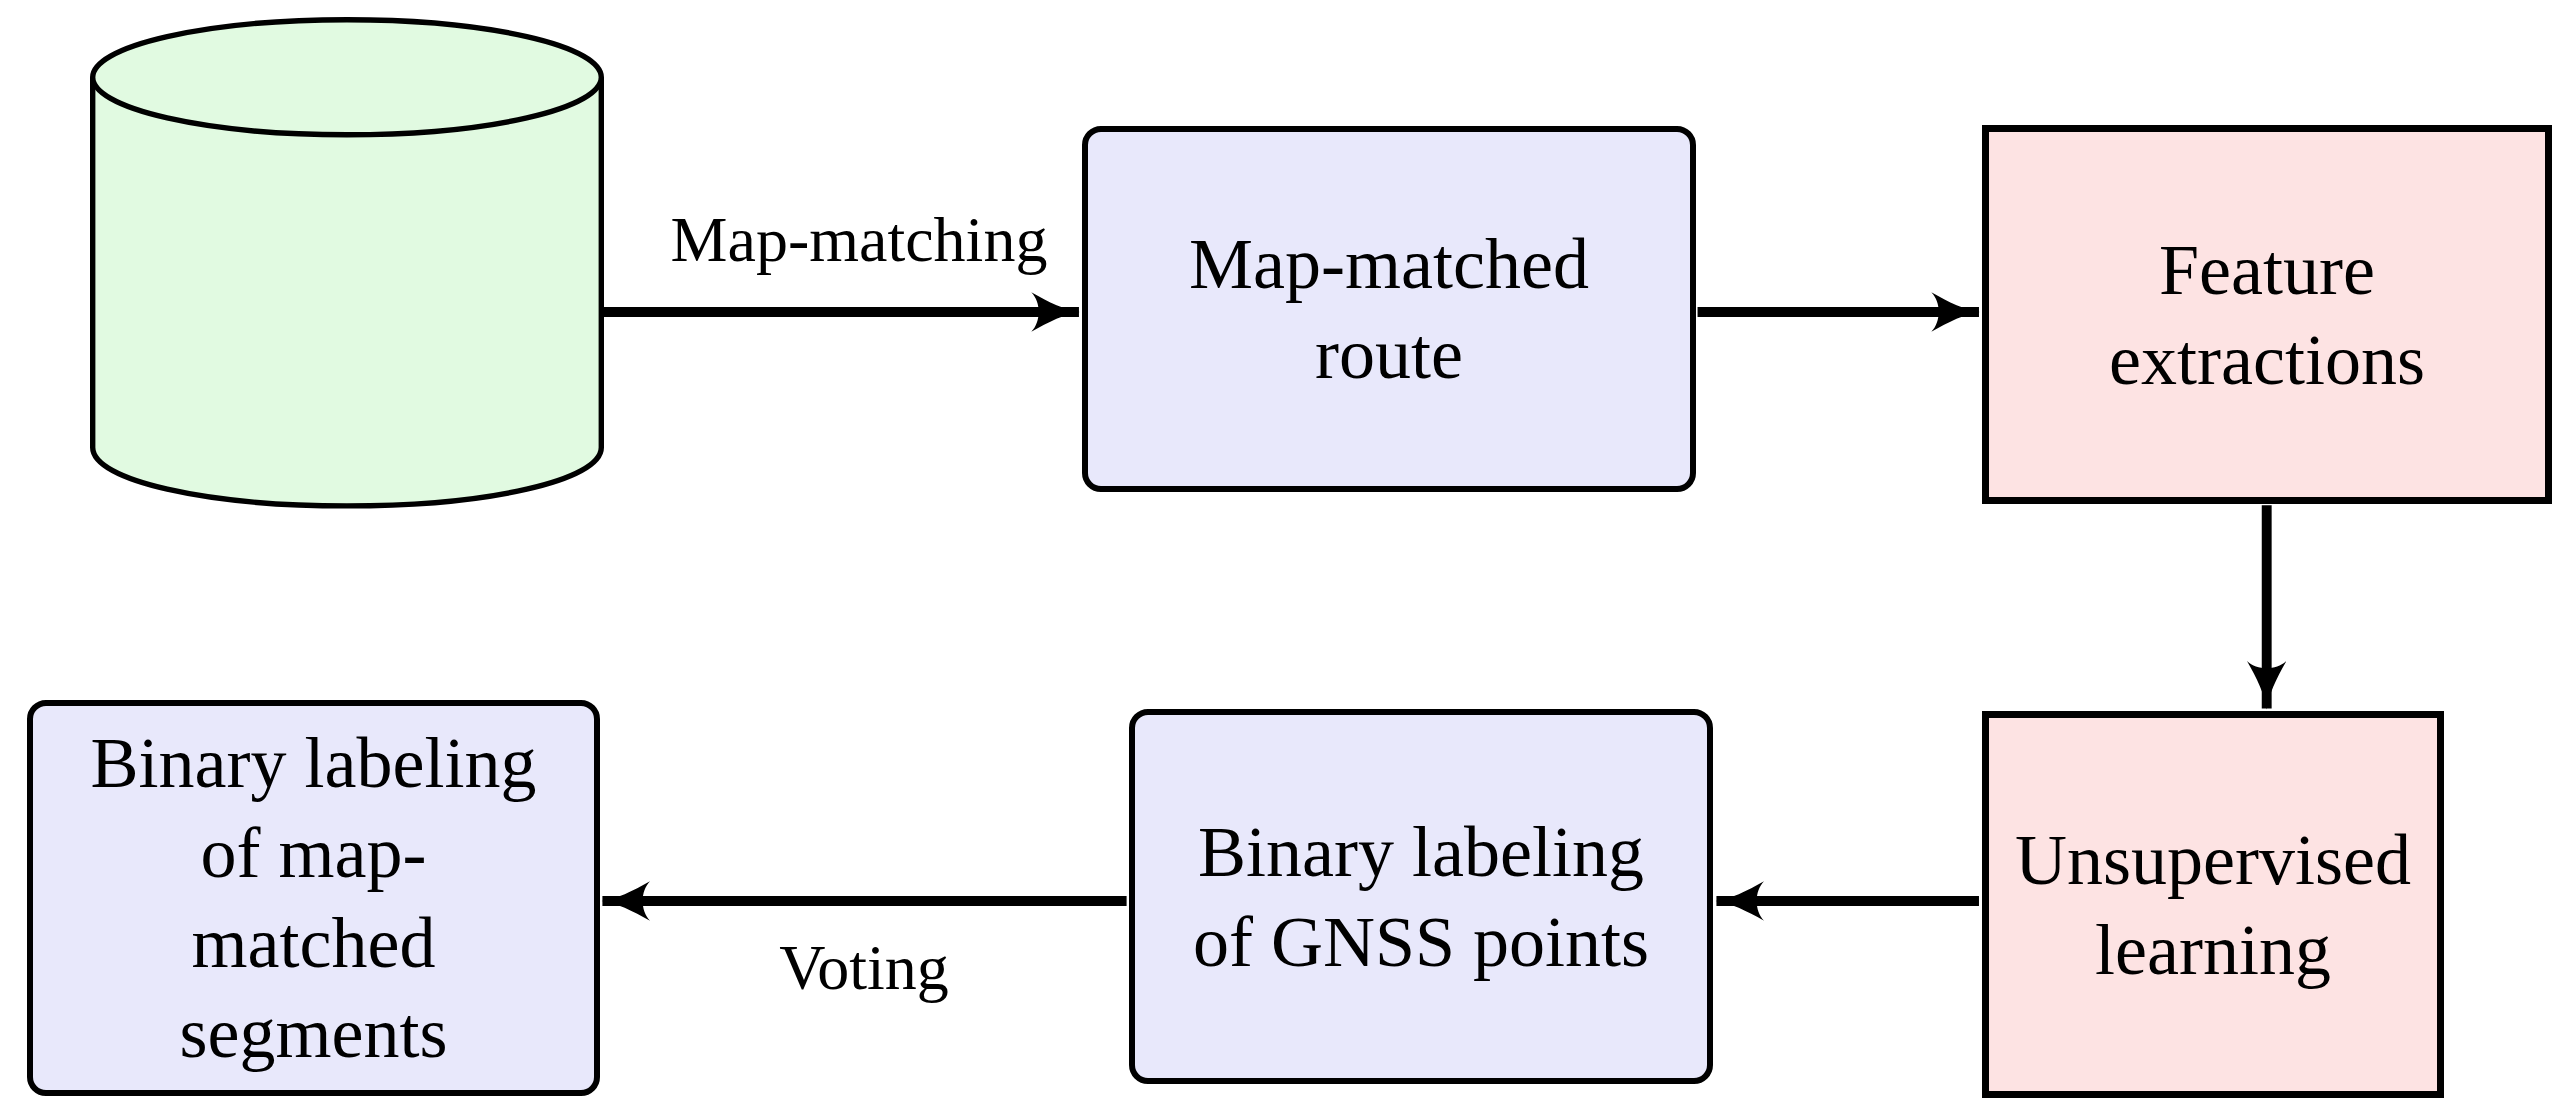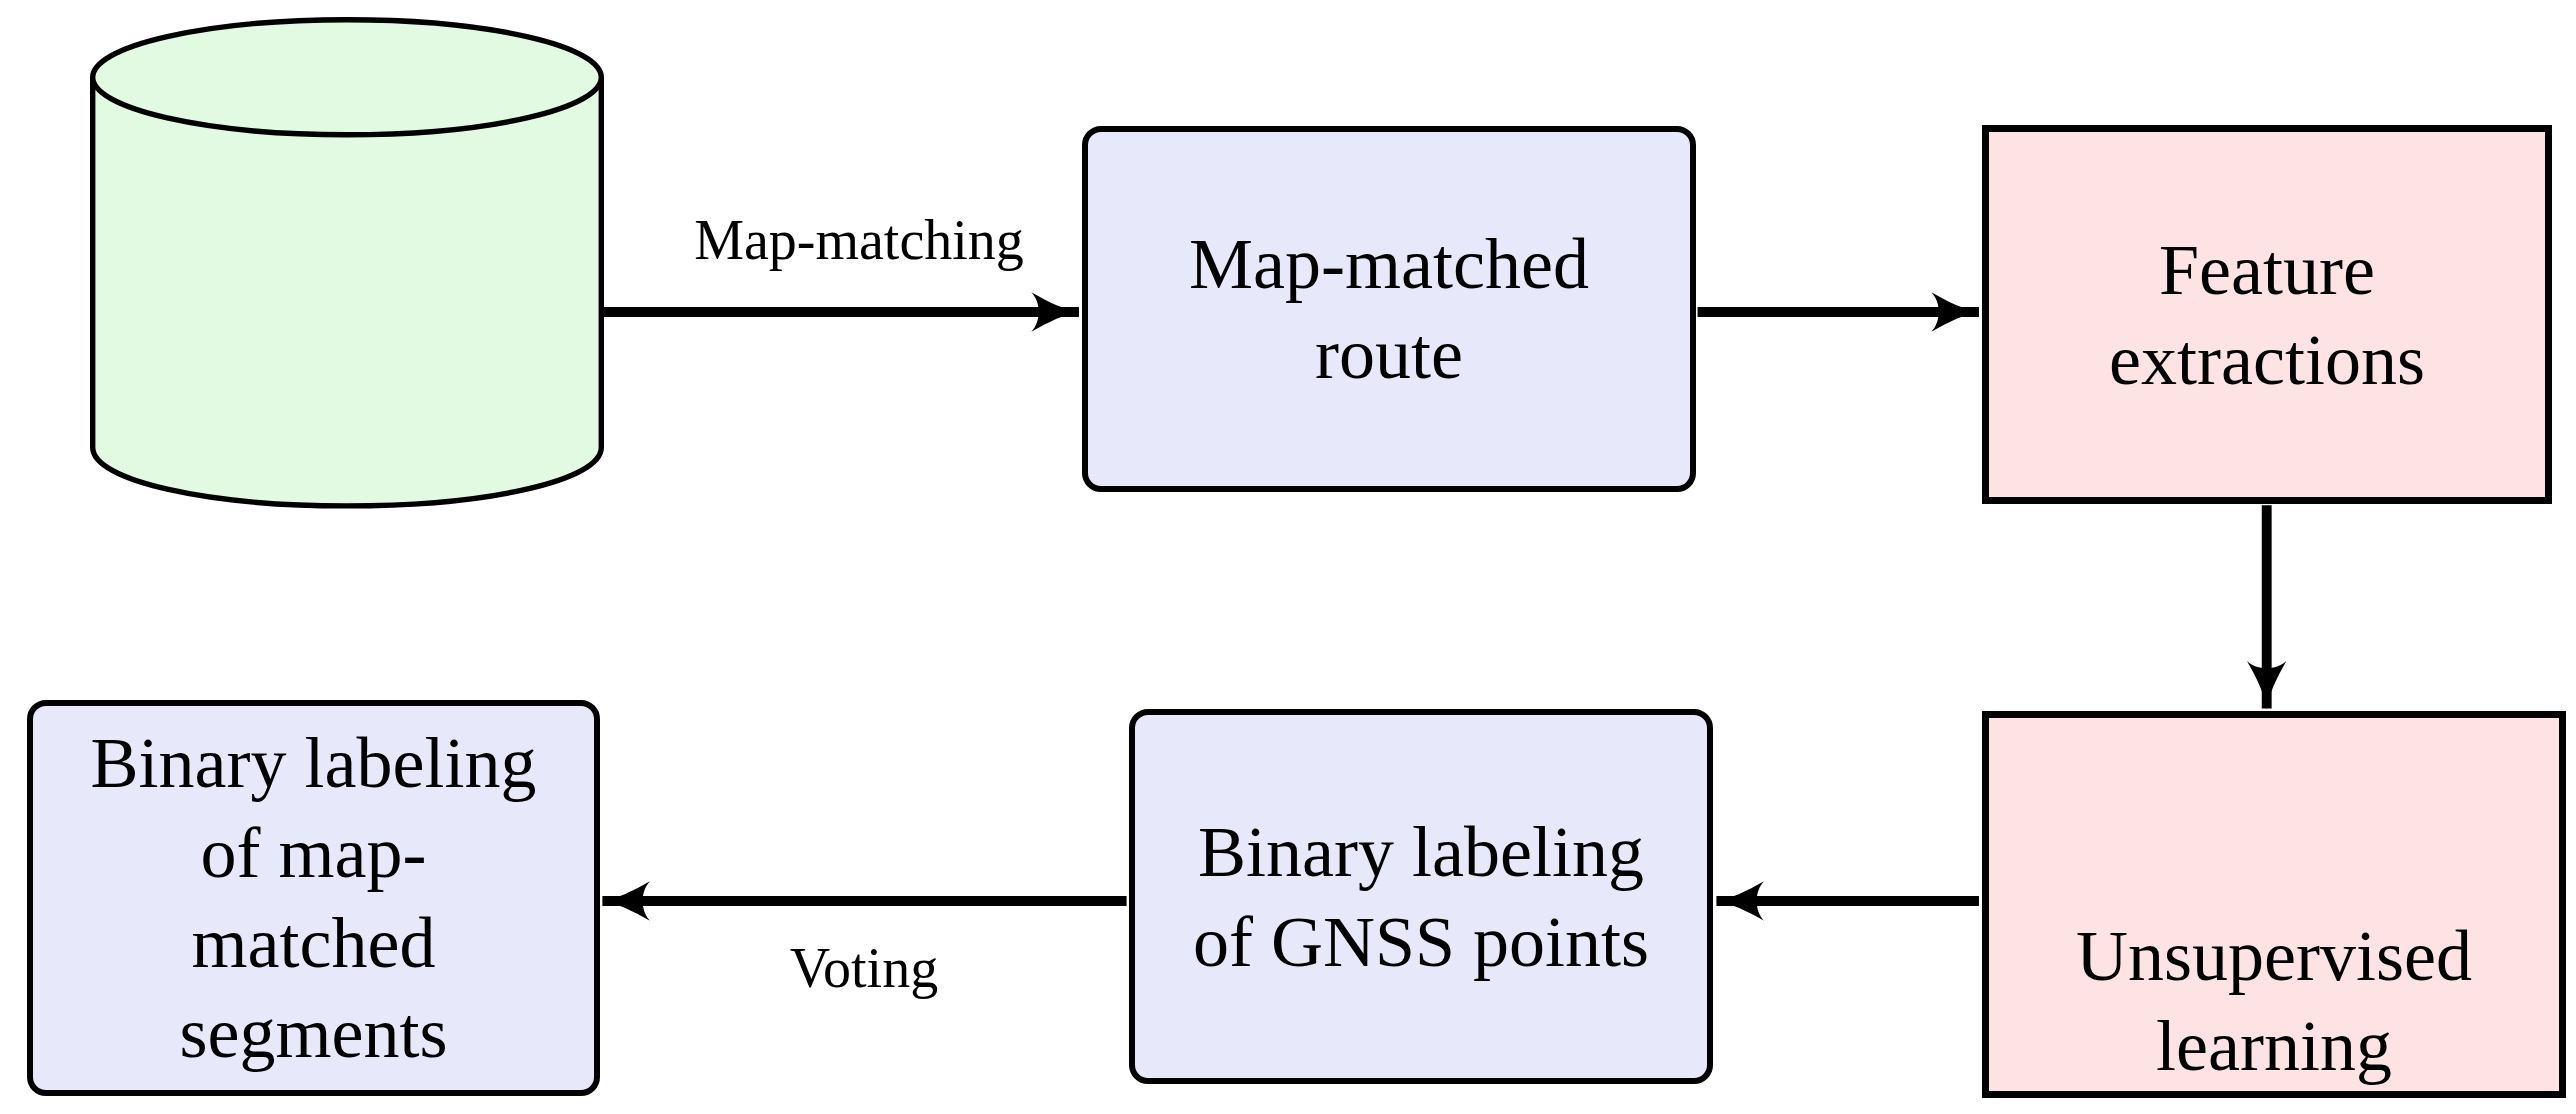--- a/index.html
+++ b/index.html
@@ -45,28 +45,28 @@
     border-radius: 19px;
     background: var(--data-fill, #e6e6fa);
   }
   .rect {
     border: 7.2px solid var(--stroke, #000);
     background: var(--process-fill, #fde3e3);
   }
 
   #n-route    { left: 1082px; top: 126px; width: 614px; height: 366px; }
   #n-feature  { left: 1982px; top: 125px; width: 570px; height: 379px; }
-  #n-unsup    { left: 1982px; top: 711px; width: 584px; height: 387px; align-items: flex-end; }
+  #n-unsup    { left: 1982px; top: 711px; width: 462px; height: 387px; }
   #n-gnsspts  { left: 1129px; top: 709px; width: 584px; height: 375px; }
   #n-segments { left: 27px;   top: 700px; width: 573px; height: 396px; }
 
   .edge-label {
     position: absolute;
     transform: translate(-50%, -50%);
-    font-size: 56px;
+    font-size: 64px;
     white-space: nowrap;
     color: var(--text, #000000);
   }
   #lbl-mapmatching { left: 859px; top: 240px; }
   #lbl-voting      { left: 864px; top: 968px; }
 </style>
 </head>
 <body>
 
 <div class="canvas">

